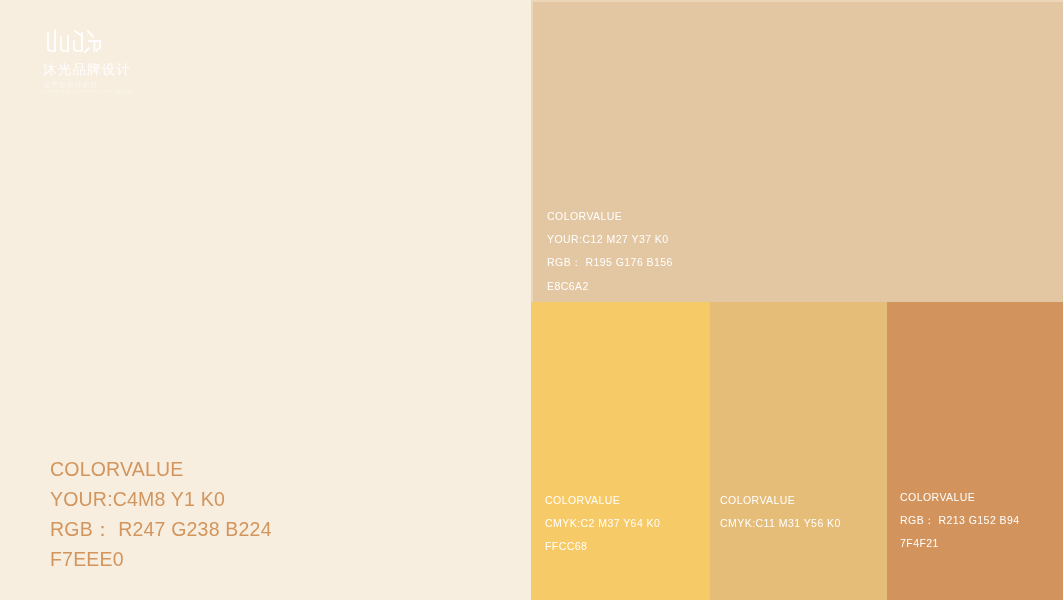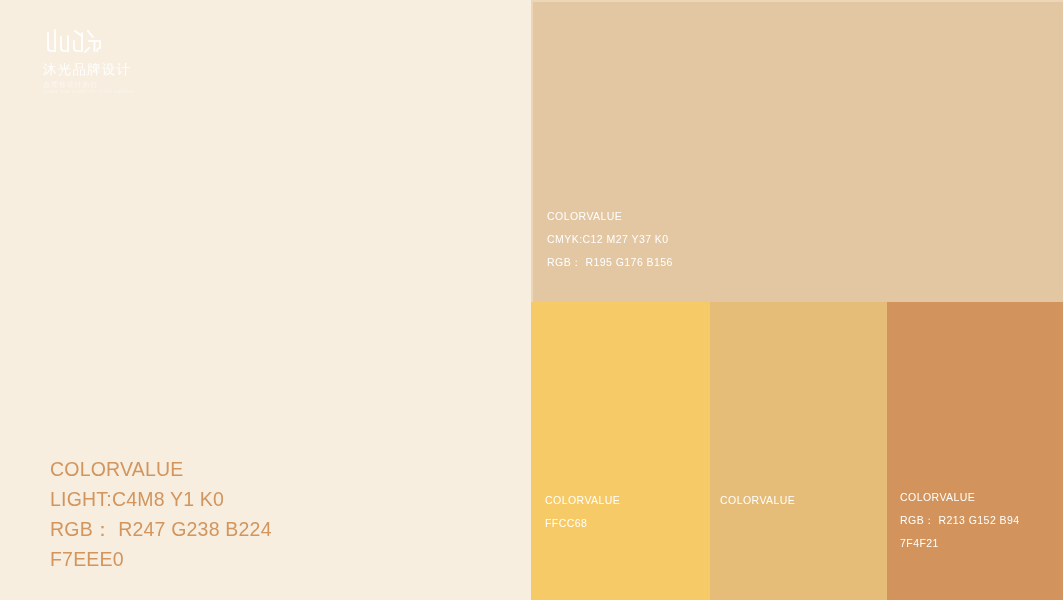--- a/index.html
+++ b/index.html
@@ -190,47 +190,50 @@
           <path d="M110 30 L110 44 A6 6 0 0 0 104 50"></path>
         </g>
       </svg>
       <div class="logo-name">沐光品牌设计</div>
       <div class="logo-tagline-cn">点亮你设计的灯</div>
       <div class="logo-tagline-en">LIGHT THE LIGHT OF YOUR DESIGN</div>
     </div>
 
     <div class="left-spec">
       <div class="spec-line">COLORVALUE</div>
-      <div class="spec-line">LIGHT:C4M8 Y1 K0</div>
+      <div class="spec-line">YOUR:C4M8 Y1 K0</div>
       <div class="spec-line">RGB： R247 G238 B224</div>
       <div class="spec-line">F7EEE0</div>
     </div>
 
   </div>
 
   <div class="right-region">
 
     <div class="swatch swatch-top">
       <div class="swatch-spec">
         <div class="spec-line">COLORVALUE</div>
-        <div class="spec-line">CMYK:C12 M27 Y37 K0</div>
+        <div class="spec-line">YOUR:C12 M27 Y37 K0</div>
         <div class="spec-line">RGB： R195 G176 B156</div>
+        <div class="spec-line">E8C6A2</div>
       </div>
     </div>
 
     <div class="swatch swatch-a">
       <div class="swatch-spec">
         <div class="spec-line">COLORVALUE</div>
+        <div class="spec-line">CMYK:C2 M37 Y64 K0</div>
         <div class="spec-line">FFCC68</div>
       </div>
     </div>
 
     <div class="swatch swatch-b">
       <div class="swatch-spec">
         <div class="spec-line">COLORVALUE</div>
+        <div class="spec-line">CMYK:C11 M31 Y56 K0</div>
       </div>
     </div>
 
     <div class="swatch swatch-c">
       <div class="swatch-spec">
         <div class="spec-line">COLORVALUE</div>
         <div class="spec-line">RGB： R213 G152 B94</div>
         <div class="spec-line">7F4F21</div>
       </div>
     </div>

